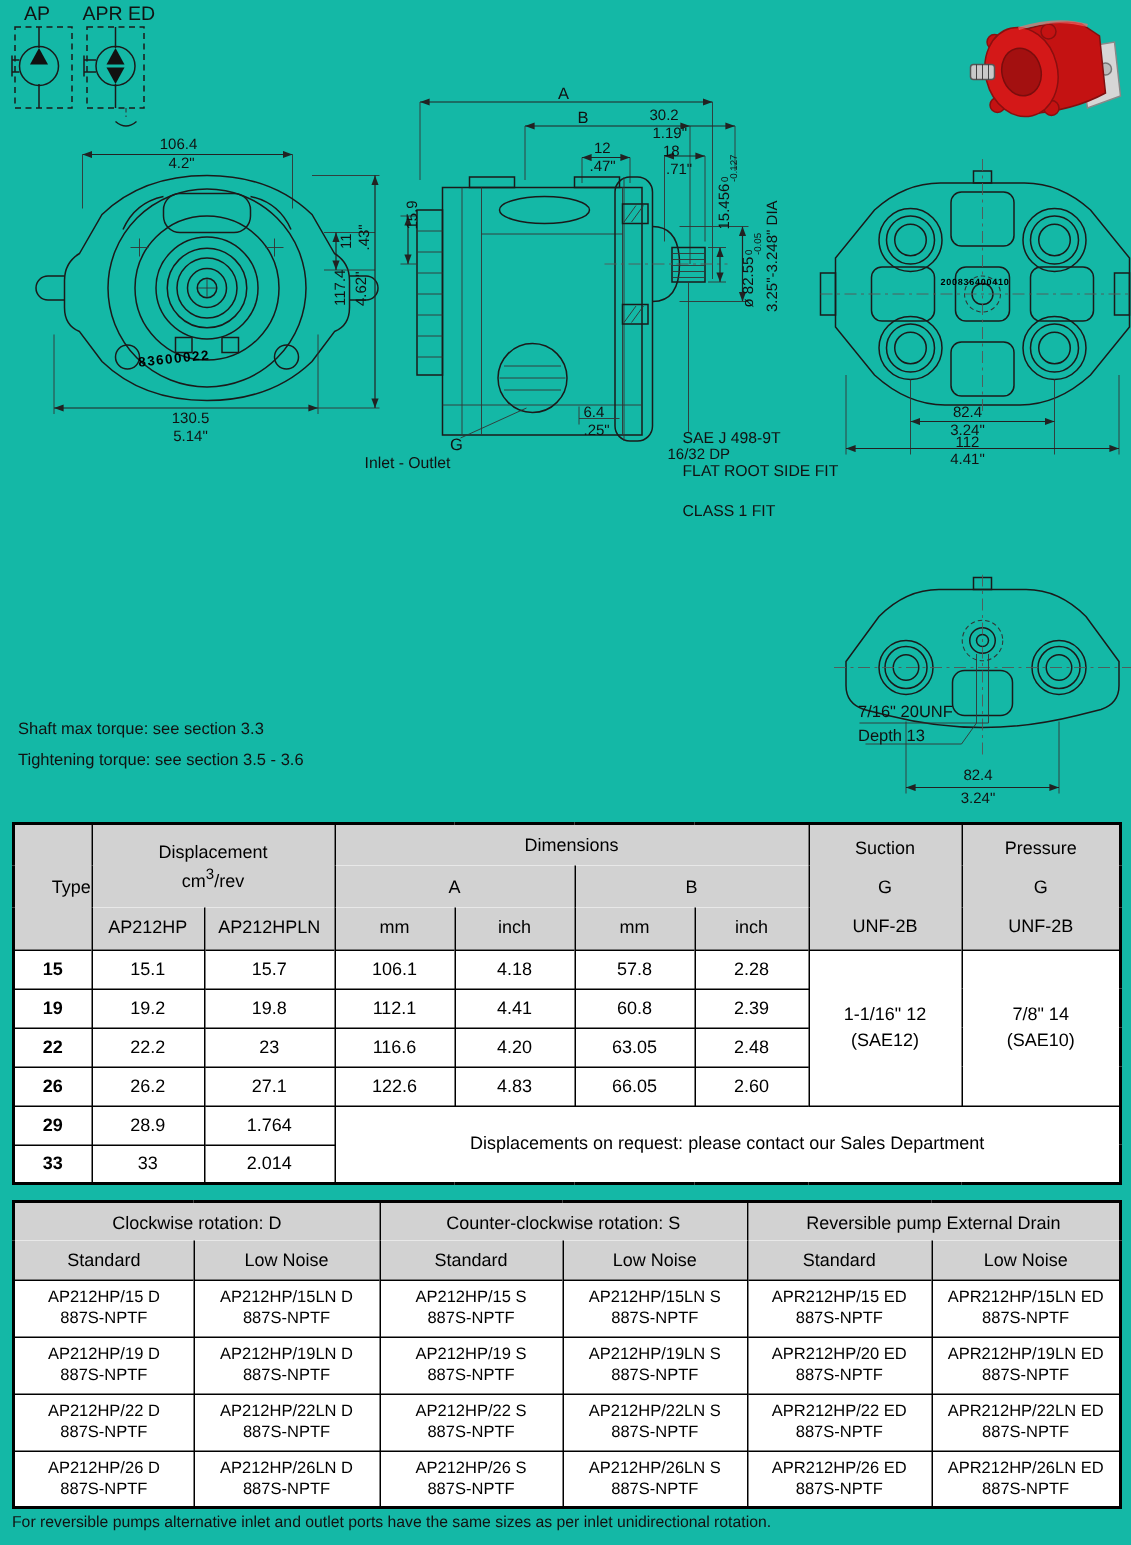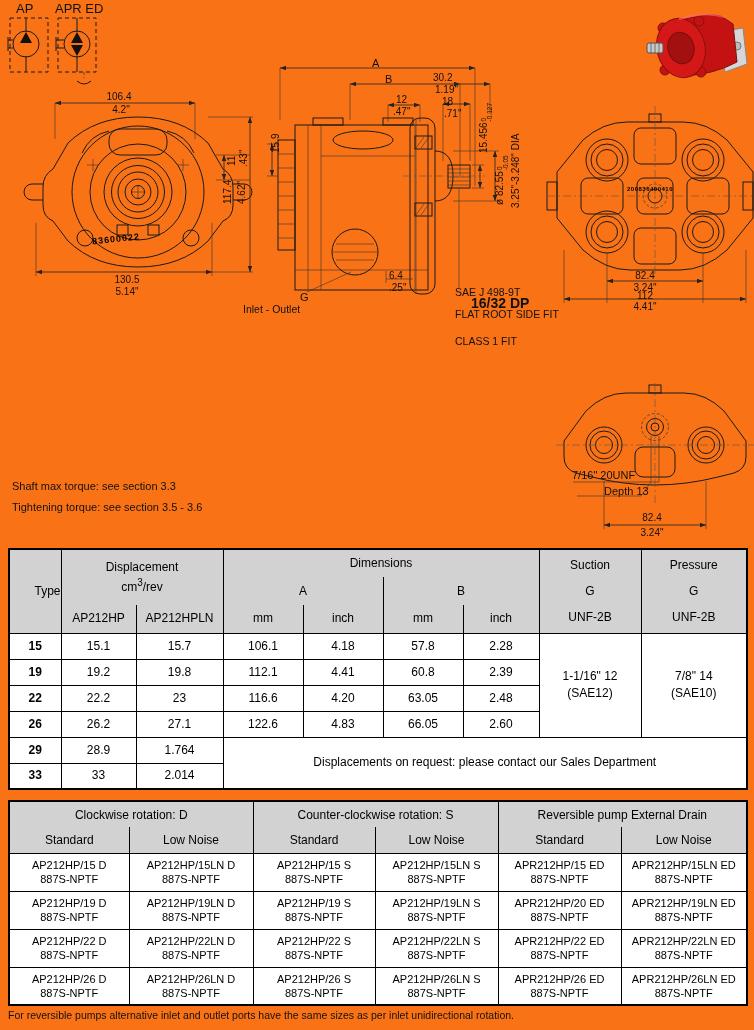--- a/index.html
+++ b/index.html
@@ -1,16 +1,16 @@
 <!DOCTYPE html>
 <html><head>
 <meta charset="utf-8">
 <style>
   html,body{margin:0;padding:0;background:#fff;}
-  #page{position:relative;width:754px;height:1030px;background:#f97316;overflow:hidden;
+  #page{position:relative;width:754px;height:1030px;background:#14b8a6;overflow:hidden;
         font-family:"Liberation Sans","DejaVu Sans",sans-serif;color:#000;}
   .abs{position:absolute;}
   .lbl{position:absolute;font-size:10px;color:#111;white-space:nowrap;line-height:11px;}
   .lblc{text-align:center;width:44px;}
   .vl{position:absolute;transform:rotate(-90deg);transform-origin:0 0;white-space:nowrap;
       font-size:10px;color:#111;line-height:11px;}
   .tol{display:inline-flex;flex-direction:column;font-size:6.5px;line-height:6px;
        vertical-align:1px;margin-left:1px;}
   .tol i{font-style:normal;}
   .sym-lbl{font-size:13px;}
@@ -227,21 +227,21 @@
         <i>-0.127</i>
       </span></span>
   <span class="vl" style="left:494px;top:205px;"><span>ø 82.55</span><span class="tol">
         <i>0</i>
         <i>-0.05</i>
       </span></span>
   <span class="vl" style="left:510px;top:208px;">3.25"-3.248" DIA</span>
   <span class="lbl" style="left:300px;top:292px;font-size:11px;">G</span>
   <span class="lbl" style="left:243px;top:304px;font-size:10.5px;">Inlet - Outlet</span>
   <span class="lbl" style="left:455px;top:287px;font-size:10.5px;">SAE J 498-9T</span>
-  <span class="lbl" style="left:471px;top:298px;font-size:14px;font-weight:bold;">16/32 DP</span>
+  <span class="lbl" style="left:445px;top:298px;font-size:10px;">16/32 DP</span>
   <span class="lbl" style="left:455px;top:309px;font-size:10.5px;">FLAT ROOT SIDE FIT</span>
   <span class="lbl" style="left:455px;top:320px;font-size:10.5px;margin-top:16px;">CLASS 1 FIT</span>
 
   <svg class="abs" style="left:545px;top:100px;" width="210" height="212">
     <path class="svgline" d="M12,72 L38,40 Q58,22 82,22 L138,22 Q162,22 182,40 L208,72 L208,118 L182,150 Q160,170 135,170 L85,170 Q60,170 38,150 L12,118 Z"></path>
     <rect x="2" y="82" width="10" height="28" class="svgline"></rect>
     <rect x="198" y="82" width="10" height="28" class="svgline"></rect>
     <rect x="104" y="14" width="12" height="8" class="svgline"></rect>
     <circle cx="62" cy="60" r="21" class="svgline"></circle>
       <circle cx="62" cy="60" r="16" class="svgline"></circle>
@@ -296,21 +296,21 @@
     <line x1="95" y1="53" x2="95" y2="99" class="thin"></line>
     <line x1="103" y1="53" x2="103" y2="99" class="thin"></line>
     <line x1="17" y1="99" x2="103" y2="99" class="thin"></line>
     <line x1="21" y1="113" x2="85" y2="113" class="thin"></line>
     <line x1="85" y1="113" x2="95" y2="99" class="thin"></line>
     <line x1="48" y1="98" x2="48" y2="146" class="thin"></line>
     <line x1="150" y1="98" x2="150" y2="146" class="thin"></line>
     <line x1="48" y1="142" x2="150" y2="142" class="dim" marker-start="url(#ar)" marker-end="url(#ar)"></line>
   </svg>
   <span class="lbl" style="left:572px;top:470px;font-size:11px;">7/16" 20UNF</span>
-  <span class="lbl" style="left:604px;top:486px;font-size:11px;">Depth 13</span>
+  <span class="lbl" style="left:572px;top:486px;font-size:11px;">Depth 13</span>
   <span class="lbl lblc" style="left:630px;top:512px;">82.4</span>
   <span class="lbl lblc" style="left:630px;top:527px;">3.24"</span>
 
 
   <span class="note-line" style="left:12px;top:480px;">Shaft max torque: see section 3.3</span>
   <span class="note-line" style="left:12px;top:501px;">Tightening torque: see section 3.5 - 3.6</span>
 
   <table id="spec">
     <colgroup>
       <col style="width:52px">

